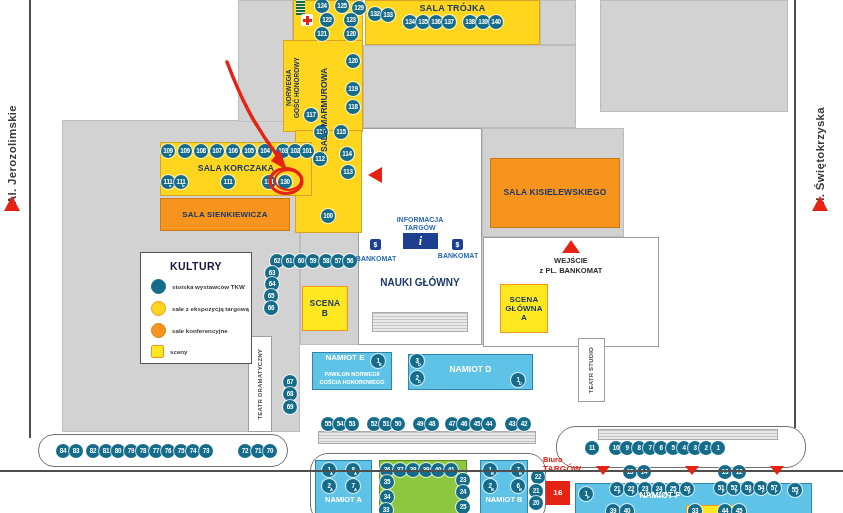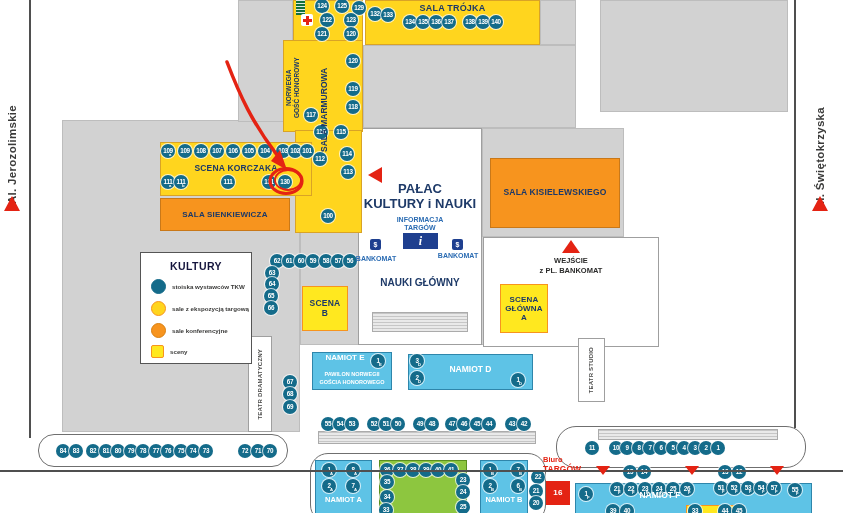--- a/index.html
+++ b/index.html
@@ -74,21 +74,21 @@
       <div class="abs gray" style="left: 482px; top: 128px; width: 142px; height: 109px;"></div>
       <div class="abs room f-w" style="left: 358px; top: 128px; width: 124px; height: 217px;"></div>
       <div class="abs room f-w" style="left: 483px; top: 237px; width: 176px; height: 110px;"></div>
       <div class="abs room f-y" style="left: 293px; top: 0px; width: 70px; height: 46px;"></div>
       <div class="abs room f-y" style="left: 283px; top: 40px; width: 80px; height: 92px;"></div>
       <div class="abs room f-y" style="left: 295px; top: 130px; width: 67px; height: 103px;"></div>
       <div class="abs room f-y top" style="left: 365px; top: 0px; width: 175px; height: 45px;">
         <span class="rlabel" style="font-size: 9px;">SALA TRÓJKA</span>
       </div>
       <div class="abs room f-y" style="left: 160px; top: 142px; width: 152px; height: 54px;">
-        <span class="rlabel" style="font-size: 8.5px;">SCENA KORCZAKA</span>
+        <span class="rlabel" style="font-size: 8.5px;">SALA KORCZAKA</span>
       </div>
       <div class="abs room f-o" style="left: 160px; top: 198px; width: 130px; height: 33px;">
         <span class="rlabel" style="font-size: 8px;">SALA SIENKIEWICZA</span>
       </div>
       <div class="abs room f-o" style="left: 490px; top: 158px; width: 130px; height: 70px;">
         <span class="rlabel" style="font-size: 8.5px;">SALA KISIELEWSKIEGO</span>
       </div>
       <div class="abs room f-s" style="left: 302px; top: 286px; width: 46px; height: 45px;">
         <span class="rlabel" style="font-size: 8.5px;">SCENA
 B</span>
@@ -594,22 +594,20 @@
       <div class="abs mtext c-red" style="left: 543px; top: 465px; width: 48px; font-size: 8.5px; text-align: left;">TARGÓW</div>
     </div>
 
   <div class="roadline" style="left:29px;top:0;width:2px;height:438px;"></div>
   <div class="roadline" style="left:794px;top:0;width:2px;height:428px;"></div>
   <div class="roadline" style="left:0;top:470px;width:843px;height:2px;"></div>
 
   <div class="vtext street-name" id="street-left">Al. Jerozolimskie</div>
   <div class="vtext street-name" id="street-right">ul. Świętokrzyska</div>
 
-  <div class="plbl" id="palac1">PAŁAC</div>
-  <div class="plbl" id="palac2">KULTURY i NAUKI</div>
   <div class="plbl" id="info1">INFORMACJA</div>
   <div class="plbl" id="info2">TARGÓW</div>
   <div class="plbl" id="ibox">
       <span>i</span>
     </div>
   <div class="atm" id="atm-left">
       <span>$</span>
     </div>
   <div class="atm" id="atm-right">
       <span>$</span>

